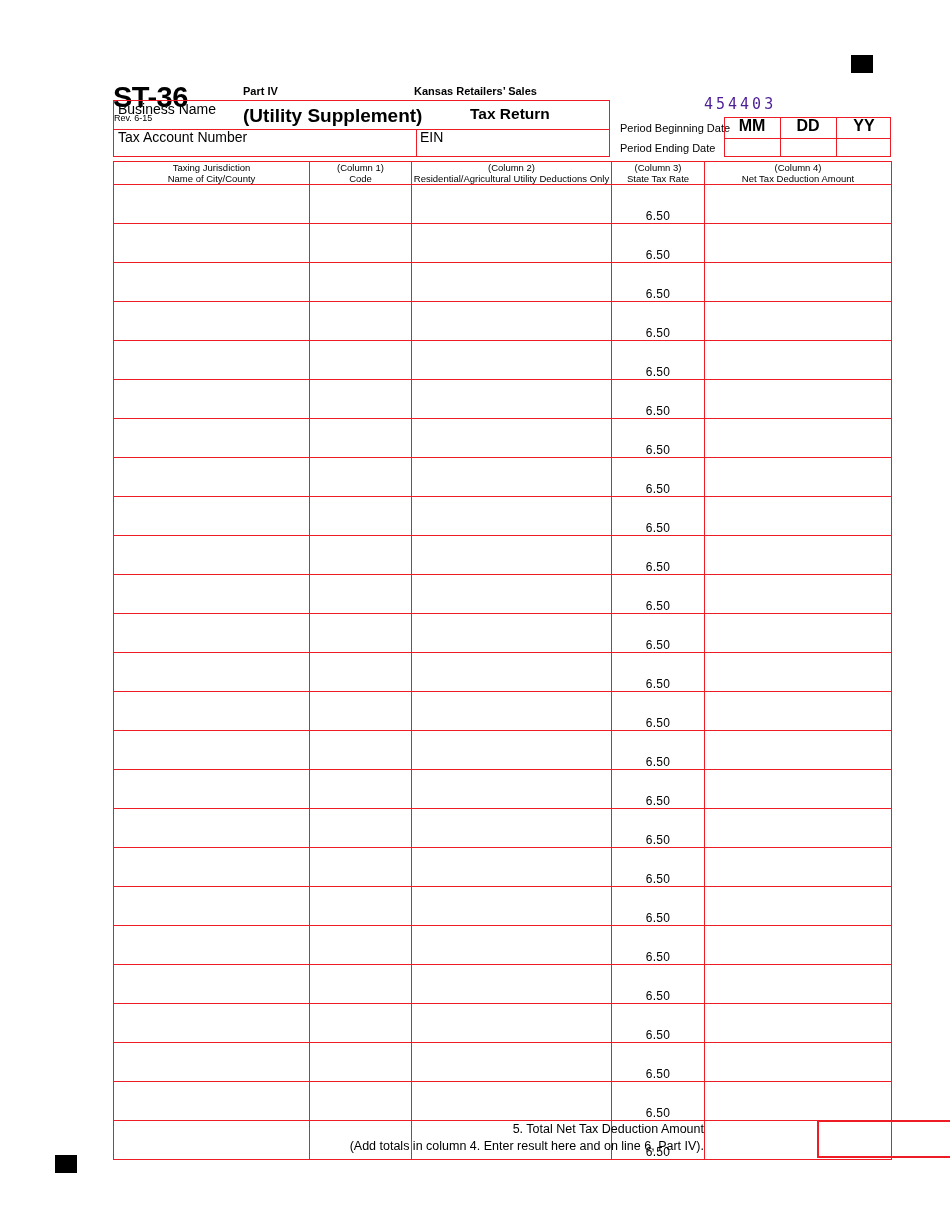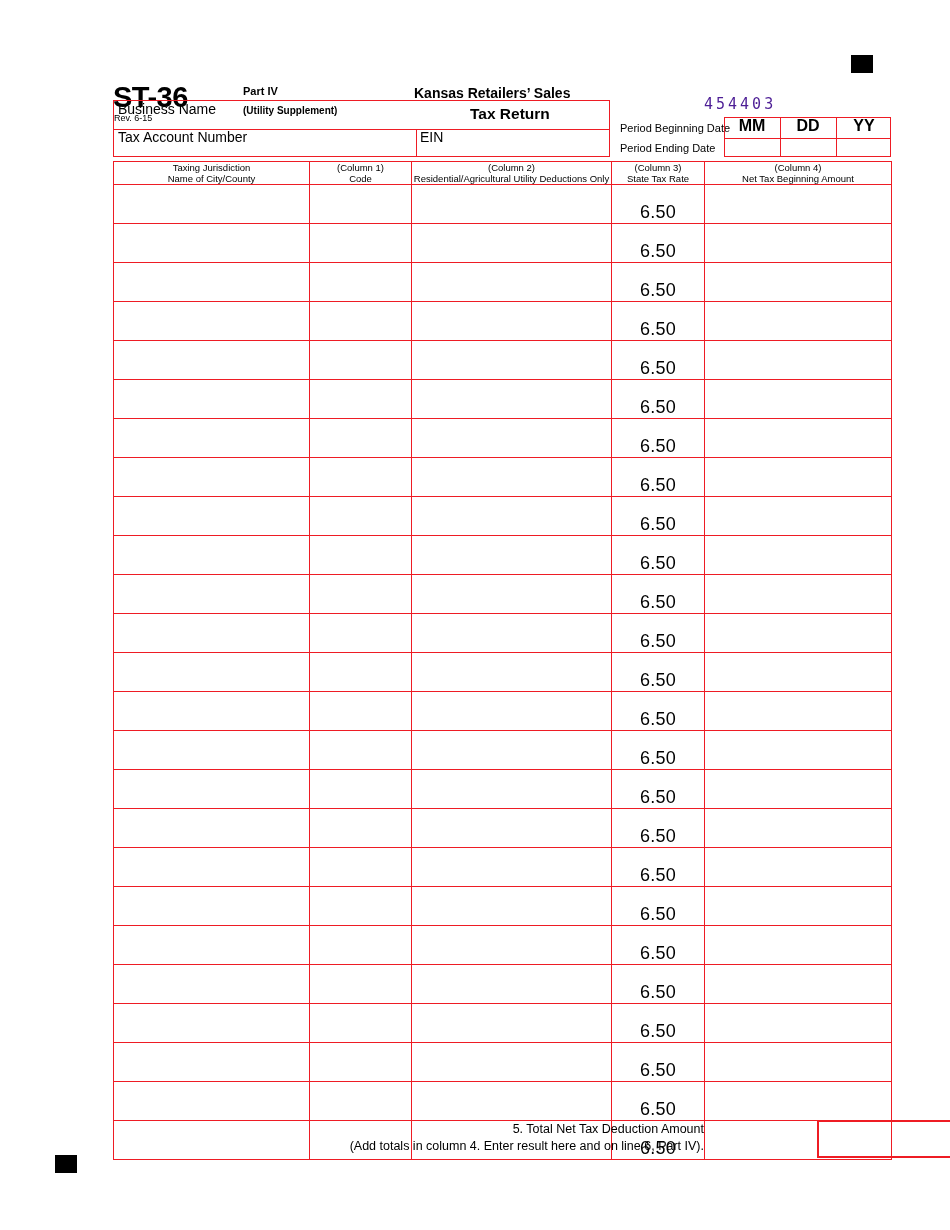--- a/index.html
+++ b/index.html
@@ -47,28 +47,28 @@
     position: absolute;
     left: 243px;
     top: 47px;
     font-size: 11px;
     font-weight: bold;
   }
   .part-sub {
     position: absolute;
     left: 243px;
     top: 67px;
-    font-size: 10px;
+    font-size: 19px;
     font-weight: bold;
   }
   .title-1 {
     position: absolute;
     left: 414px;
     top: 47px;
-    font-size: 14px;
+    font-size: 11px;
     font-weight: bold;
   }
   .title-2 {
     position: absolute;
     left: 470px;
     top: 67px;
     font-size: 15.5px;
     font-weight: bold;
   }
   .barcode-num {
@@ -197,21 +197,21 @@
   .c3 { width: 200px; }
   .c4 { width: 93px; }
   .c5 { width: 187px; }
 
   tbody td {
     height: 38px;
   }
   td.rate {
     text-align: center;
     vertical-align: bottom;
-    font-size: 18px;
+    font-size: 12px;
     padding-bottom: 1px;
     letter-spacing: 0.3px;
   }
 
   
   .total-wrap {
     position: absolute;
     left: 113px;
     top: 1120px;
     width: 778px;
@@ -307,21 +307,21 @@
           <th>
             <div>(Column 2)</div>
             <div>Residential/Agricultural Utility Deductions Only</div>
           </th>
           <th>
             <div>(Column 3)</div>
             <div>State Tax Rate</div>
           </th>
           <th>
             <div>(Column 4)</div>
-            <div>Net Tax Beginning Amount</div>
+            <div>Net Tax Deduction Amount</div>
           </th>
         </tr>
       </thead>
       <tbody id="table-body">
           <tr>
             <td></td>
             <td></td>
             <td></td>
             <td class="rate">6.50</td>
             <td></td>

